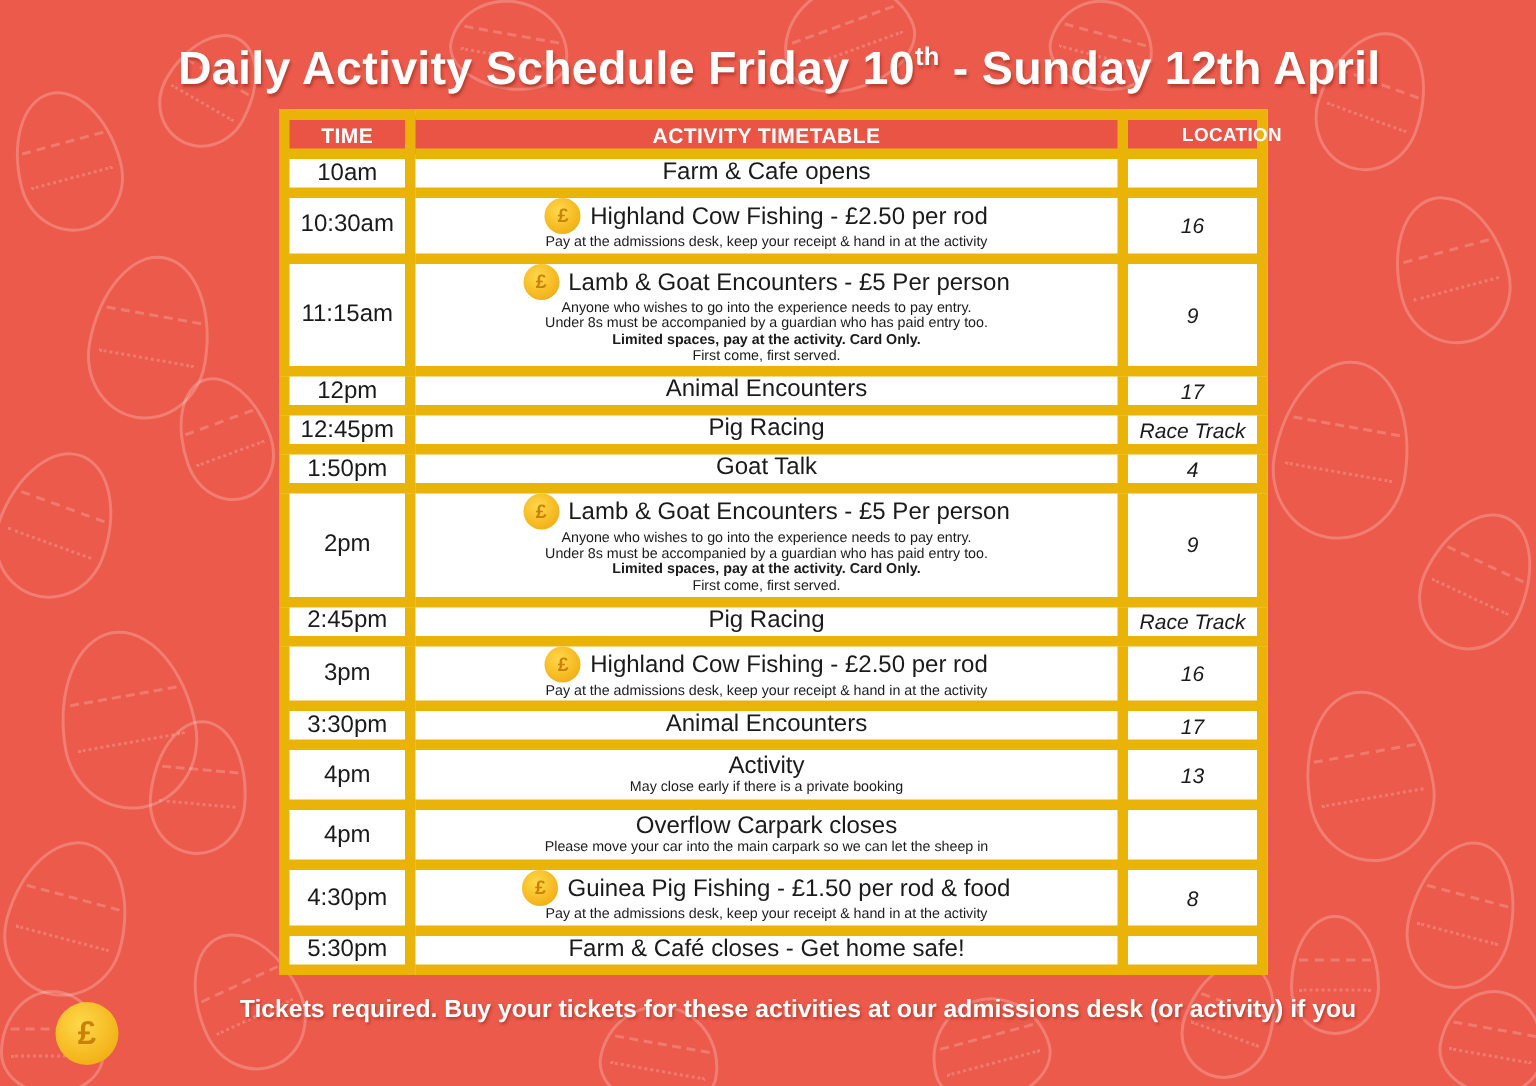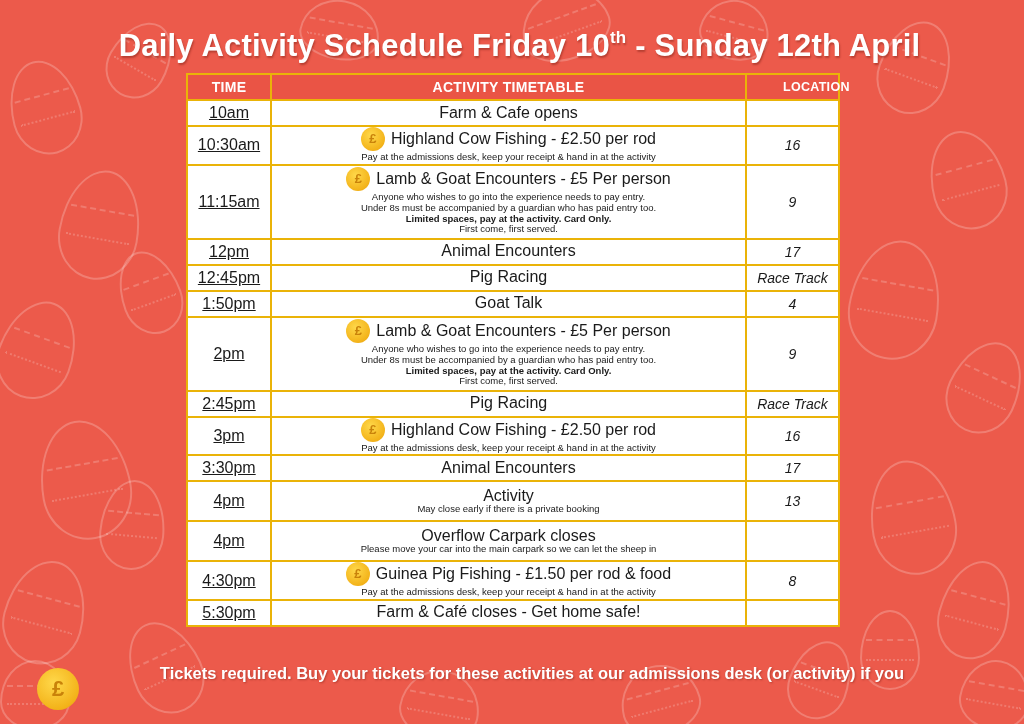--- a/index.html
+++ b/index.html
@@ -31,31 +31,31 @@
     padding-left: 15px;
   }
   .title sup { font-size: 17px; vertical-align: 13px; }
 
   .schedule {
     position: absolute; left: 186px; top: 73px; width: 652px;
     border-collapse: collapse; z-index: 2; table-layout: fixed;
     background: #fff;
   }
   .schedule th, .schedule td {
-    border: 2px solid #eab308; text-align: center; vertical-align: middle;
+    border: 7px solid #eab308; text-align: center; vertical-align: middle;
   }
   .schedule th {
     background: #ea5445; color: #fff; font-weight: bold;
     font-size: 14px; height: 26px; letter-spacing: 0.3px;
   }
   .schedule th.loc { font-size: 12.5px; padding-left: 36px; }
   .col-time { width: 84px; }
   .col-act { width: 475px; }
   .col-loc { width: 93px; }
-  td.time { font-size: 16px; text-decoration: underline; }
+  td.time { font-size: 16px; }
   td.loc { font-size: 14px; font-style: italic; }
   td.act { position: relative; padding: 1px 4px; line-height: 1.05; }
   .act-title { font-size: 16px; display: block; }
   .act-note { font-size: 9.5px; display: block; line-height: 1.12; }
   .act-note.bold { font-weight: bold; }
   .coin {
     display: inline-block; width: 24px; height: 24px; border-radius: 50%;
     background: radial-gradient(circle at 40% 35%, #ffd84a, #f3b31a 70%, #e19c10);
     color: #c9820a; font-size: 13px; font-weight: bold; line-height: 24px;
     text-align: center; vertical-align: middle; margin-right: 6px;

